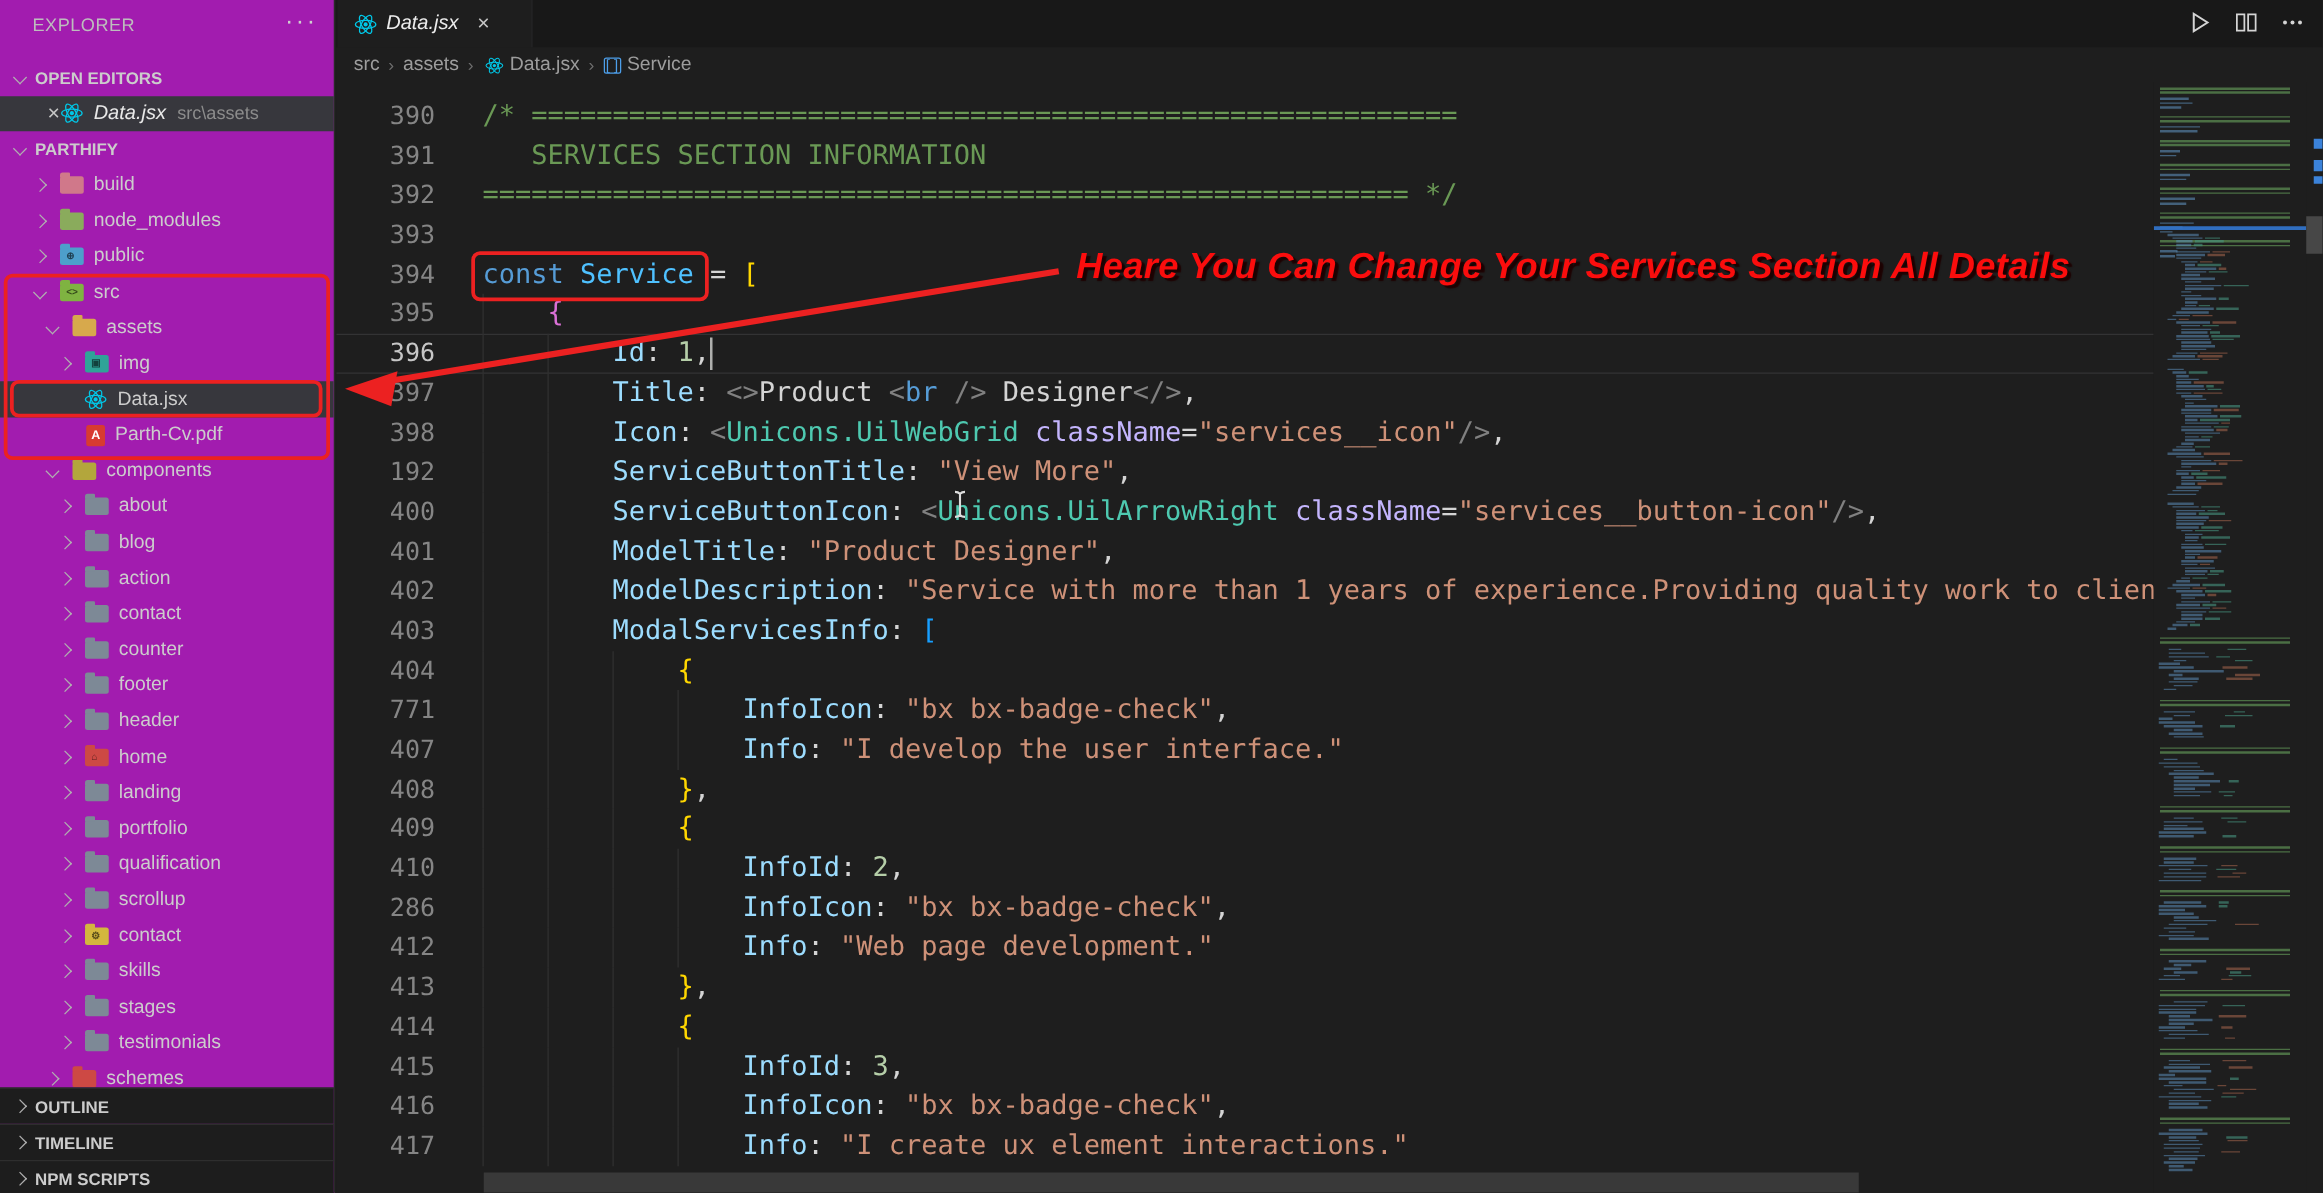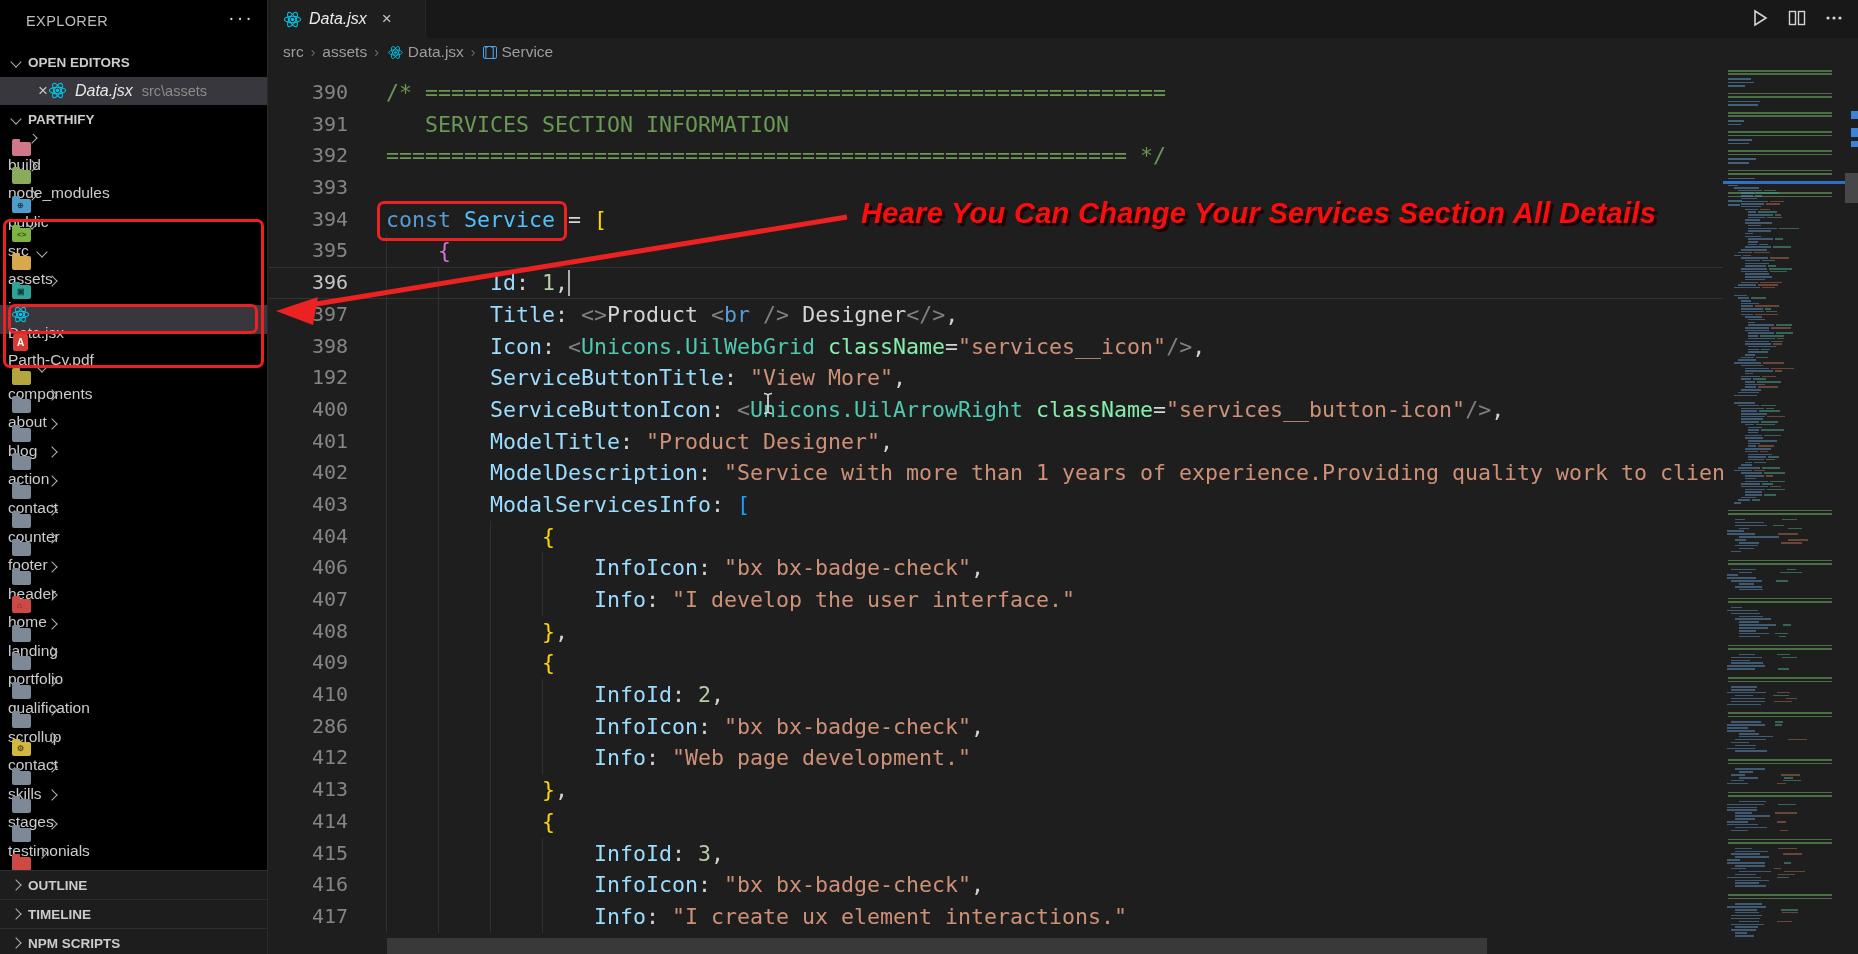--- a/index.html
+++ b/index.html
@@ -1,30 +1,30 @@
 <!DOCTYPE html>
 <html><head>
 <meta charset="utf-8">
 <style>
   * { margin:0; padding:0; box-sizing:border-box; }
   html,body { width:1858px; height:954px; overflow:hidden; background:#1e1e1e; font-family:"Liberation Sans",sans-serif; }
-  #sidebar { position:absolute; left:0; top:0; width:268px; height:954px; background:#000000; border-right:1px solid #2a2a2a; color:#cccccc; }
+  #sidebar { position:absolute; left:0; top:0; width:268px; height:954px; background:#a21caf; border-right:1px solid #2a2a2a; color:#cccccc; }
   .sb-title { position:absolute; left:0; top:0; width:100%; height:48px; }
   .sb-title .lbl { position:absolute; left:26px; top:13px; font-size:14.5px; color:#bdbdbd; letter-spacing:0.4px; }
   .sb-title .dots { position:absolute; left:228px; top:6px; font-size:20px; color:#cfcfcf; letter-spacing:2px; }
   .sec-hdr { position:relative; height:28.6px; display:flex; align-items:center; font-weight:bold; font-size:13.5px; color:#cccccc; }
   .sec-hdr .chev { margin:0 8px 0 12px; }
   #open-editors-hdr { position:absolute; top:48px; width:100%; }
   #open-editor-item { position:absolute; top:76.6px; width:100%; height:28.6px; background:#37373d; display:flex; align-items:center; font-size:16px; }
   #open-editor-item .x { margin-left:38px; color:#c5c5c5; font-size:17px; }
   #open-editor-item .fname { font-style:italic; color:#e8e8e8; margin-left:8px; }
   #open-editor-item .fpath { color:#8c8c8c; margin-left:9px; font-size:14.5px; }
   #project-hdr { position:absolute; top:105.2px; width:100%; }
   #tree { position:absolute; top:133.8px; left:0; width:100%; height:736px; overflow:hidden; }
-  .trow { height:28.6px; display:flex; font-size:15.5px; color:#cccccc; position:relative;flex-direction:column; }
+  .trow { height:28.6px; display:flex; align-items:center; font-size:15.5px; color:#cccccc; position:relative; }
   .trow.sel { background:#37373d; }
   .chev { width:8px; height:8px; border-right:1.6px solid #b0b0b0; border-bottom:1.6px solid #b0b0b0; display:inline-block; flex:none; }
   .chev.r { transform:rotate(-45deg); }
   .chev.d { transform:rotate(45deg); }
   .folder { width:19px; height:14px; border-radius:2px; position:relative; flex:none; }
   .folder:before { content:""; position:absolute; left:0; top:-3px; width:8px; height:4px; border-radius:2px 1px 0 0; background:inherit; }
   .badge { position:absolute; font-size:8px; line-height:8px; color:rgba(0,0,0,0.6); left:5px; top:3px; font-weight:bold; }
   .ricon { width:19px; height:19px; flex:none; }
   .pdficon { width:15px; height:17px; background:#d83b31; border-radius:2px; flex:none; position:relative; }
   .pdficon:after { content:"A"; position:absolute; left:4px; top:3px; font-size:10px; color:#fff; font-weight:bold; }
@@ -41,21 +41,21 @@
   #codearea { position:absolute; left:269px; top:66px; width:1454px; height:888px; background:#1e1e1e; overflow:hidden; font-family:"DejaVu Sans Mono",monospace; font-size:21.6px; }
   #lines { position:absolute; left:0; top:11px; width:100%; }
   .cl { position:relative; height:31.7px; }
   .cl .ln { position:absolute; left:0; top:0; width:79px; text-align:right; color:#858585; font-size:20px; line-height:31.7px; }
   .cl.cur .ln { color:#c6c6c6; }
   .cl .ct { position:absolute; left:117px; top:0; white-space:pre; line-height:31.7px; color:#d4d4d4; }
   .cl.cur:before { content:""; position:absolute; left:0; right:0; top:0; bottom:0; border-top:1px solid #333334; border-bottom:1px solid #333334; }
   .gd { position:absolute; top:0; width:1px; height:100%; background:#313131; }
   .tk-cm{color:#6a9955}.tk-kw{color:#569cd6}.tk-var{color:#4fc1ff}.tk-key{color:#9cdcfe}
   .tk-pun{color:#d4d4d4}.tk-num{color:#b5cea8}.tk-str{color:#ce9178}.tk-jsx{color:#808080}
-  .tk-cmp{color:#4ec9b0}.tk-tag{color:#569cd6}.tk-atr{color:#86efac}.tk-txt{color:#d4d4d4}
+  .tk-cmp{color:#4ec9b0}.tk-tag{color:#569cd6}.tk-atr{color:#c4b5fd}.tk-txt{color:#d4d4d4}
   .tk-b1{color:#ffd700}.tk-b2{color:#da70d6}.tk-b3{color:#179fff}
   #cursor { position:absolute; width:2px; height:26px; background:#aeafad; }
   #minimap { position:absolute; left:1723px; top:66px; width:122px; height:888px; background:#1e1e1e; overflow:hidden; }
   #vscroll { position:absolute; left:1845px; top:66px; width:13px; height:888px; }
   #vslider { position:absolute; left:0; top:107px; width:13px; height:30px; background:rgba(121,121,121,0.45); }
   .ruler-mark { position:absolute; left:1851px; width:7px; background:#3b82d9; }
   #hscroll { position:absolute; left:387px; top:938px; width:1100px; height:16px; background:rgba(121,121,121,0.30); }
   .redbox { position:absolute; border:3.5px solid #ec2121; border-radius:7px; }
   #ann-text { position:absolute; left:861px; top:197px; font-size:29px; font-weight:bold; font-style:italic; color:#fb0d0d; text-shadow:3px 3px 1px rgba(30,0,0,0.95); white-space:nowrap; letter-spacing:0.3px; }
   #arrow-svg { position:absolute; left:0; top:0; width:1858px; height:954px; pointer-events:none; }
@@ -380,21 +380,21 @@
         <span class="ct"><span class="tk-pun">        </span><span class="tk-key">ModalServicesInfo</span><span class="tk-pun">: </span><span class="tk-b3">[</span></span>
       </div>
       <div class="cl">
         <span class="ln">404</span>
         <span class="gd" style="left:117px"></span>
         <span class="gd" style="left:169px"></span>
         <span class="gd" style="left:221px"></span>
         <span class="ct"><span class="tk-pun">            </span><span class="tk-b1">{</span></span>
       </div>
       <div class="cl">
-        <span class="ln">406</span>
+        <span class="ln">771</span>
         <span class="gd" style="left:117px"></span>
         <span class="gd" style="left:169px"></span>
         <span class="gd" style="left:221px"></span>
         <span class="gd" style="left:273px"></span>
         <span class="ct"><span class="tk-pun">                </span><span class="tk-key">InfoIcon</span><span class="tk-pun">: </span><span class="tk-str">"bx bx-badge-check"</span><span class="tk-pun">,</span></span>
       </div>
       <div class="cl">
         <span class="ln">407</span>
         <span class="gd" style="left:117px"></span>
         <span class="gd" style="left:169px"></span>

